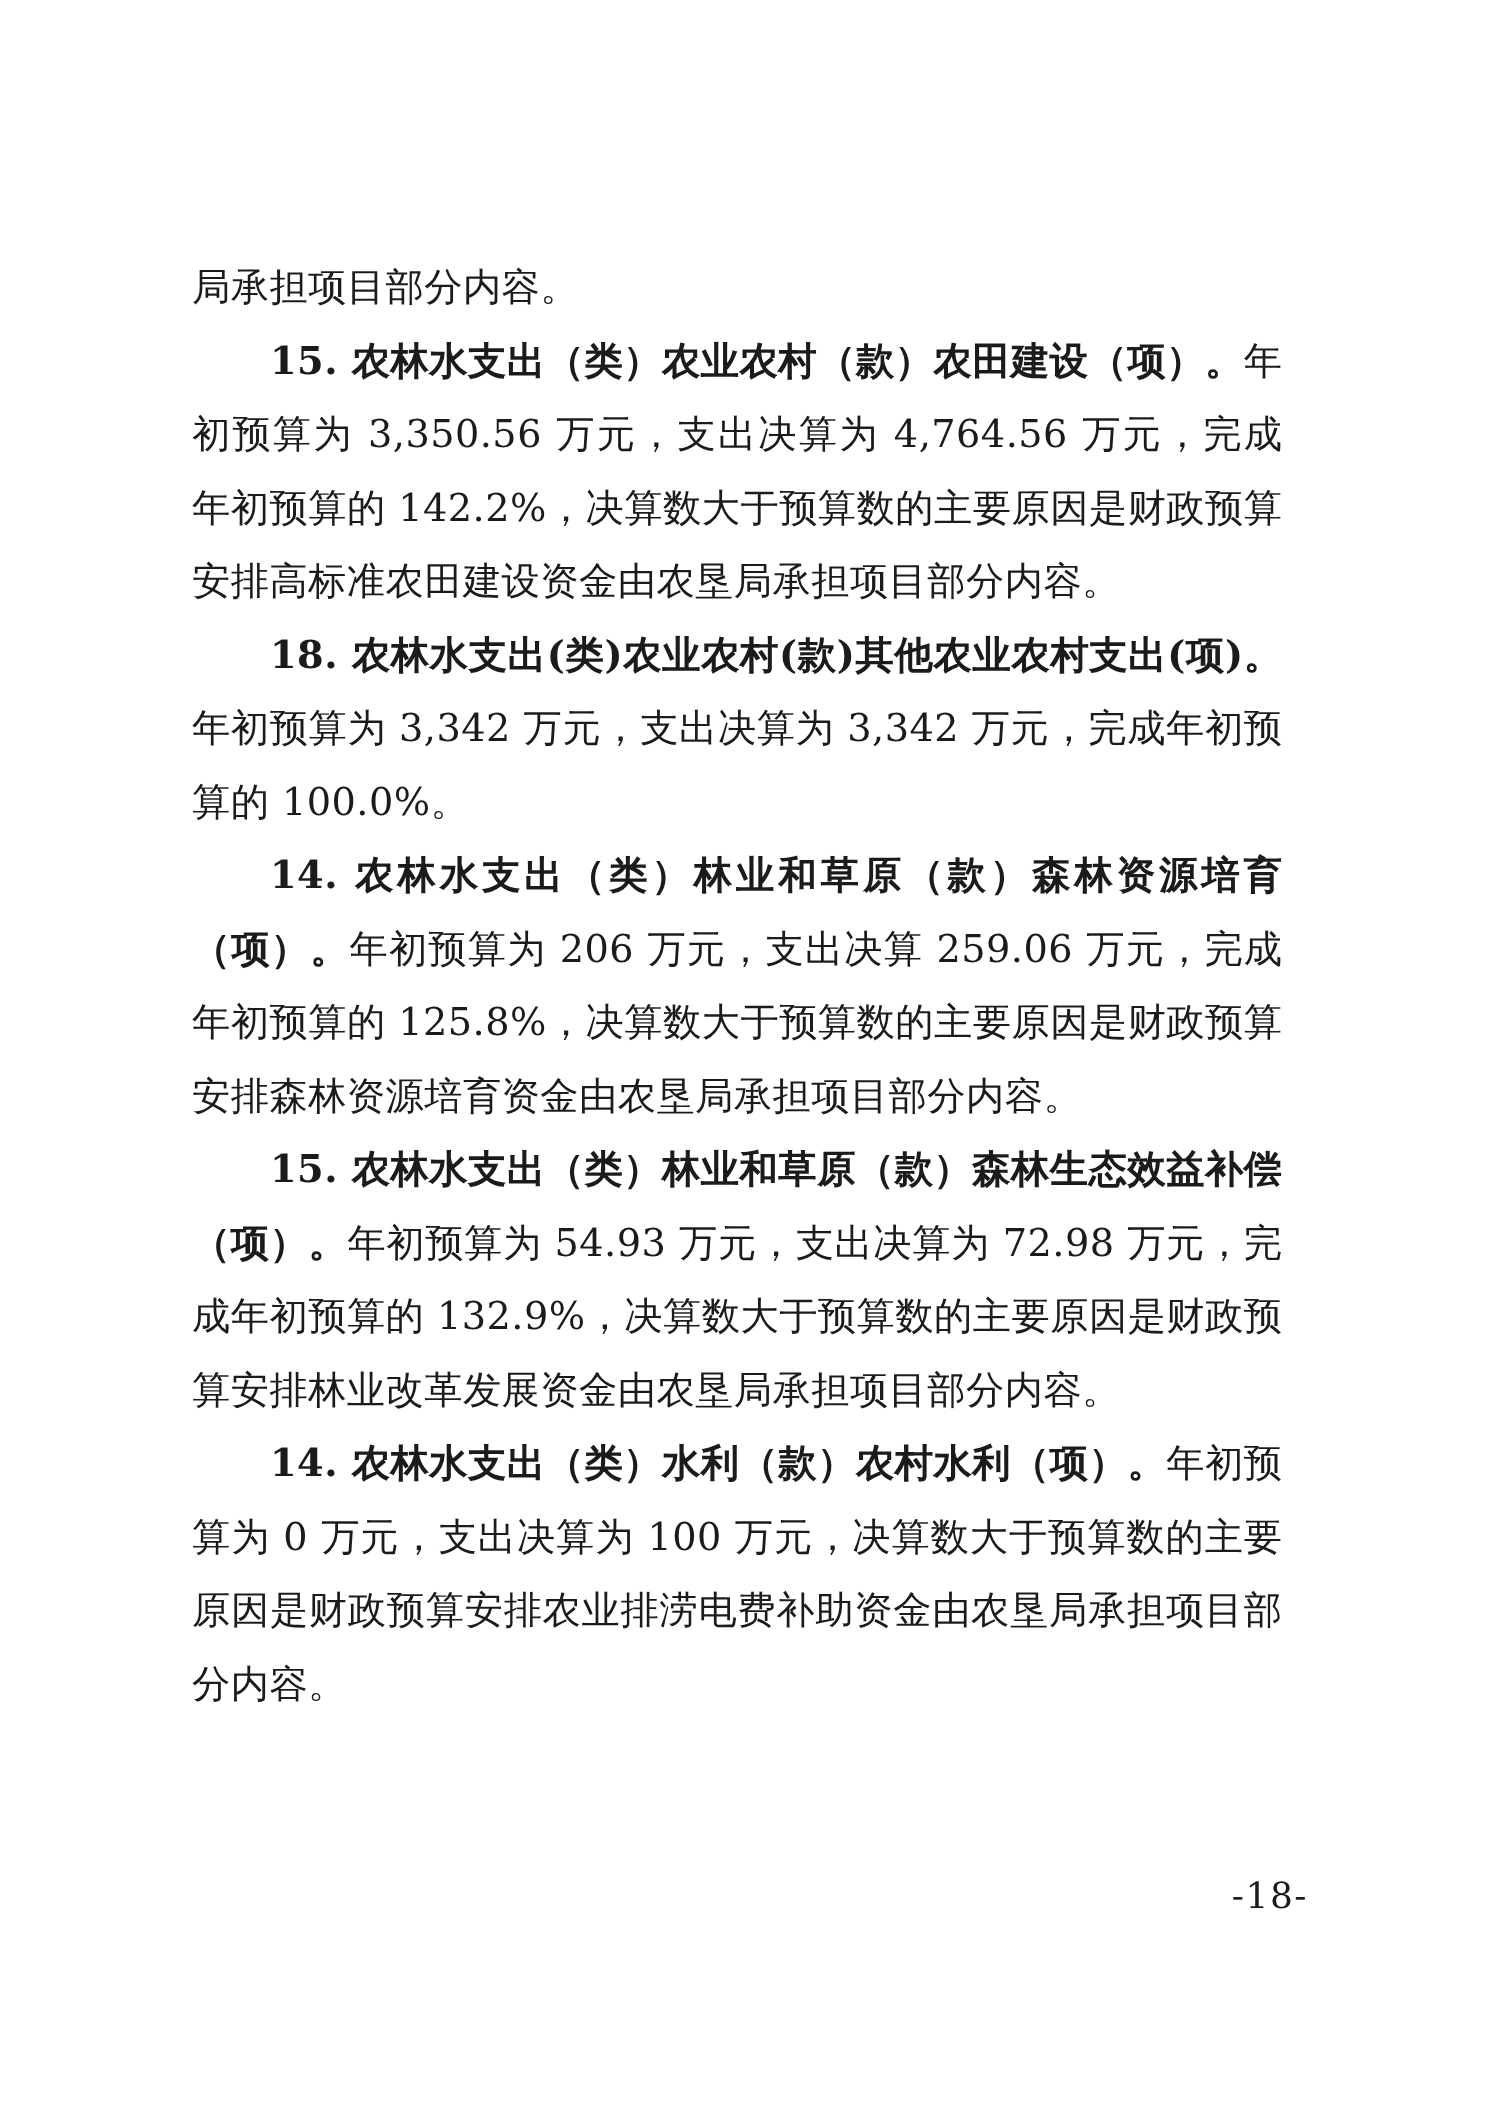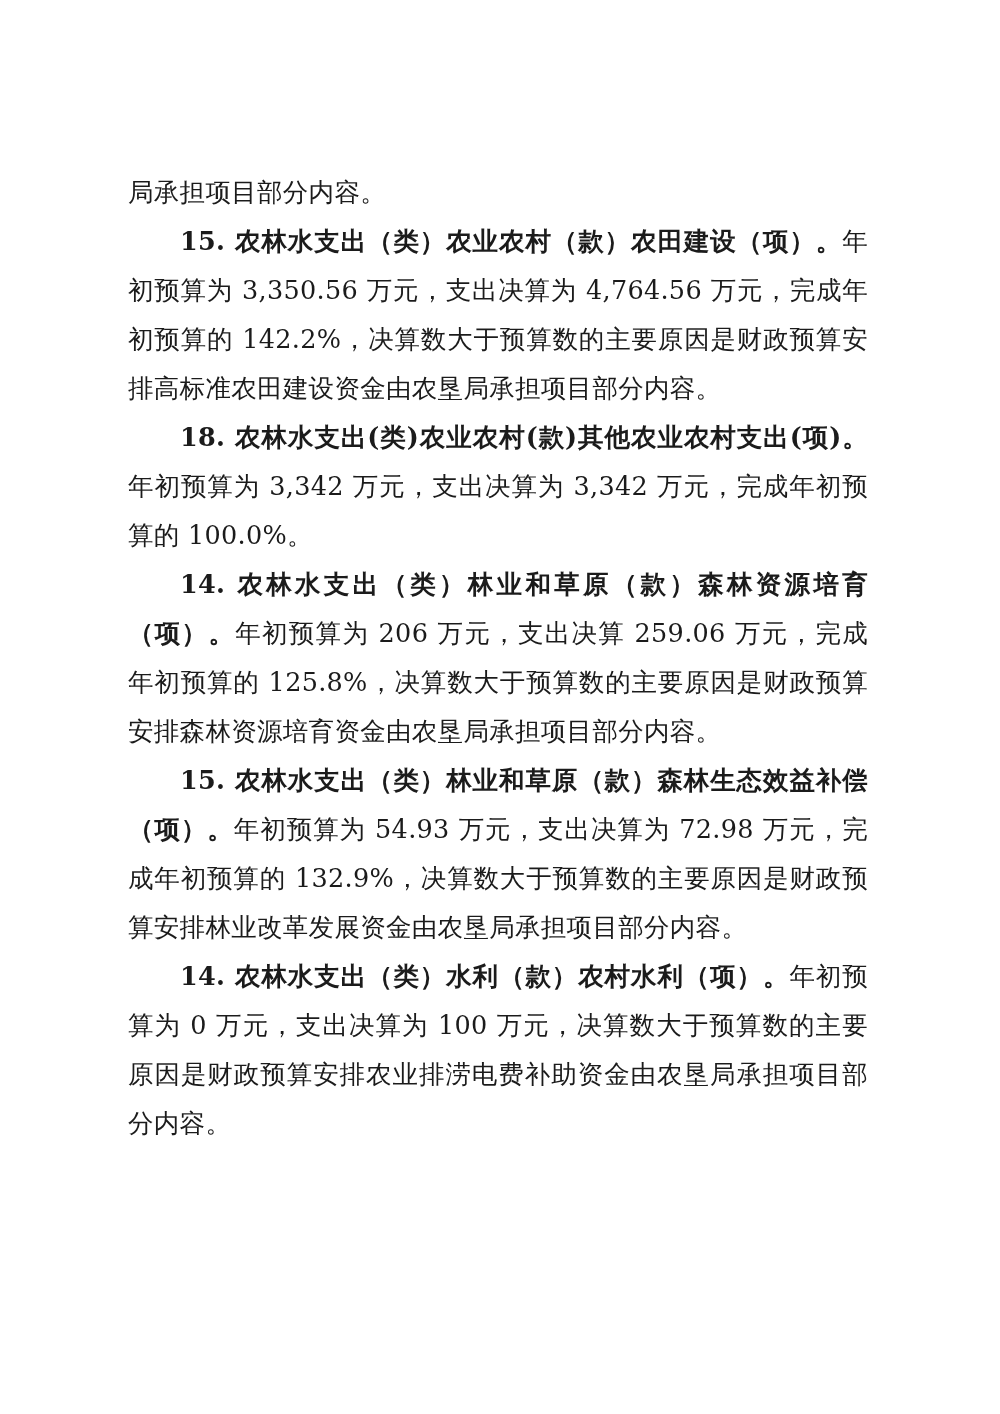--- a/index.html
+++ b/index.html
@@ -21,21 +21,21 @@
     top: 168px;
     width: 744px;
   }
   .para {
     font-family: "DejaVu Serif", "Liberation Serif", serif;
     font-size: 25.5px;
     line-height: 49px;
     color: #1b1b1b;
     text-align: justify;
     text-justify: inter-character;
-    margin: 0 4px 0 0;
+    margin: 0 17px 0 0;
     letter-spacing: 0.3px;
   }
   .para.indent {
     text-indent: 52px;
   }
   .lead {
     font-weight: 700;
   }
   .page-number {
     position: absolute;
@@ -75,13 +75,14 @@
       <span class="lead">15. 农林水支出（类）林业和草原（款）森林生态效益补偿（项）。</span><span>年初预算为 54.93 万元，支出决算为 72.98 万元，完成年初预算的 132.9%，决算数大于预算数的主要原因是财政预算安排林业改革发展资金由农垦局承担项目部分内容。</span>
     </p>
 
     <p class="para indent">
       <span class="lead">14. 农林水支出（类）水利（款）农村水利（项）。</span><span>年初预算为 0 万元，支出决算为 100 万元，决算数大于预算数的主要原因是财政预算安排农业排涝电费补助资金由农垦局承担项目部分内容。</span>
     </p>
 
 
   </div>
 
+  <div class="page-number">-18-</div>
 </div>
 
 </body></html>

